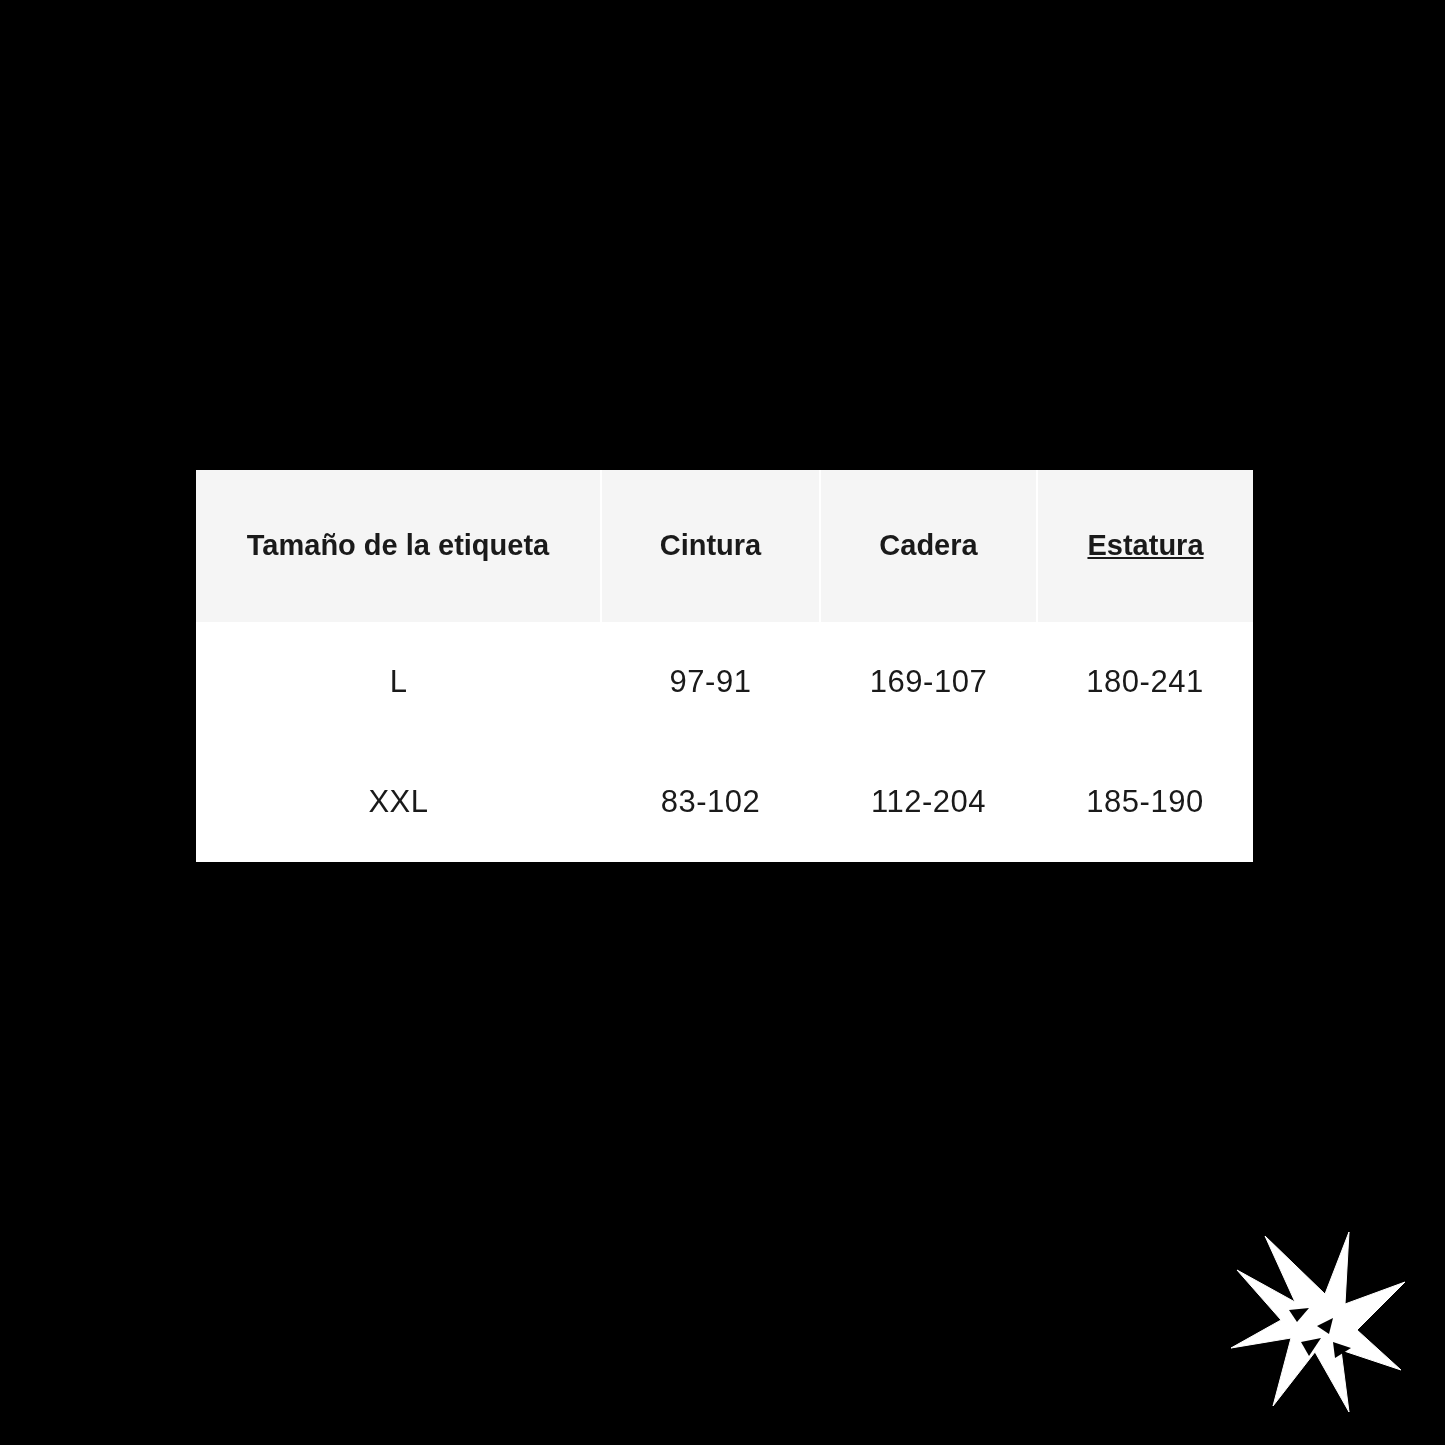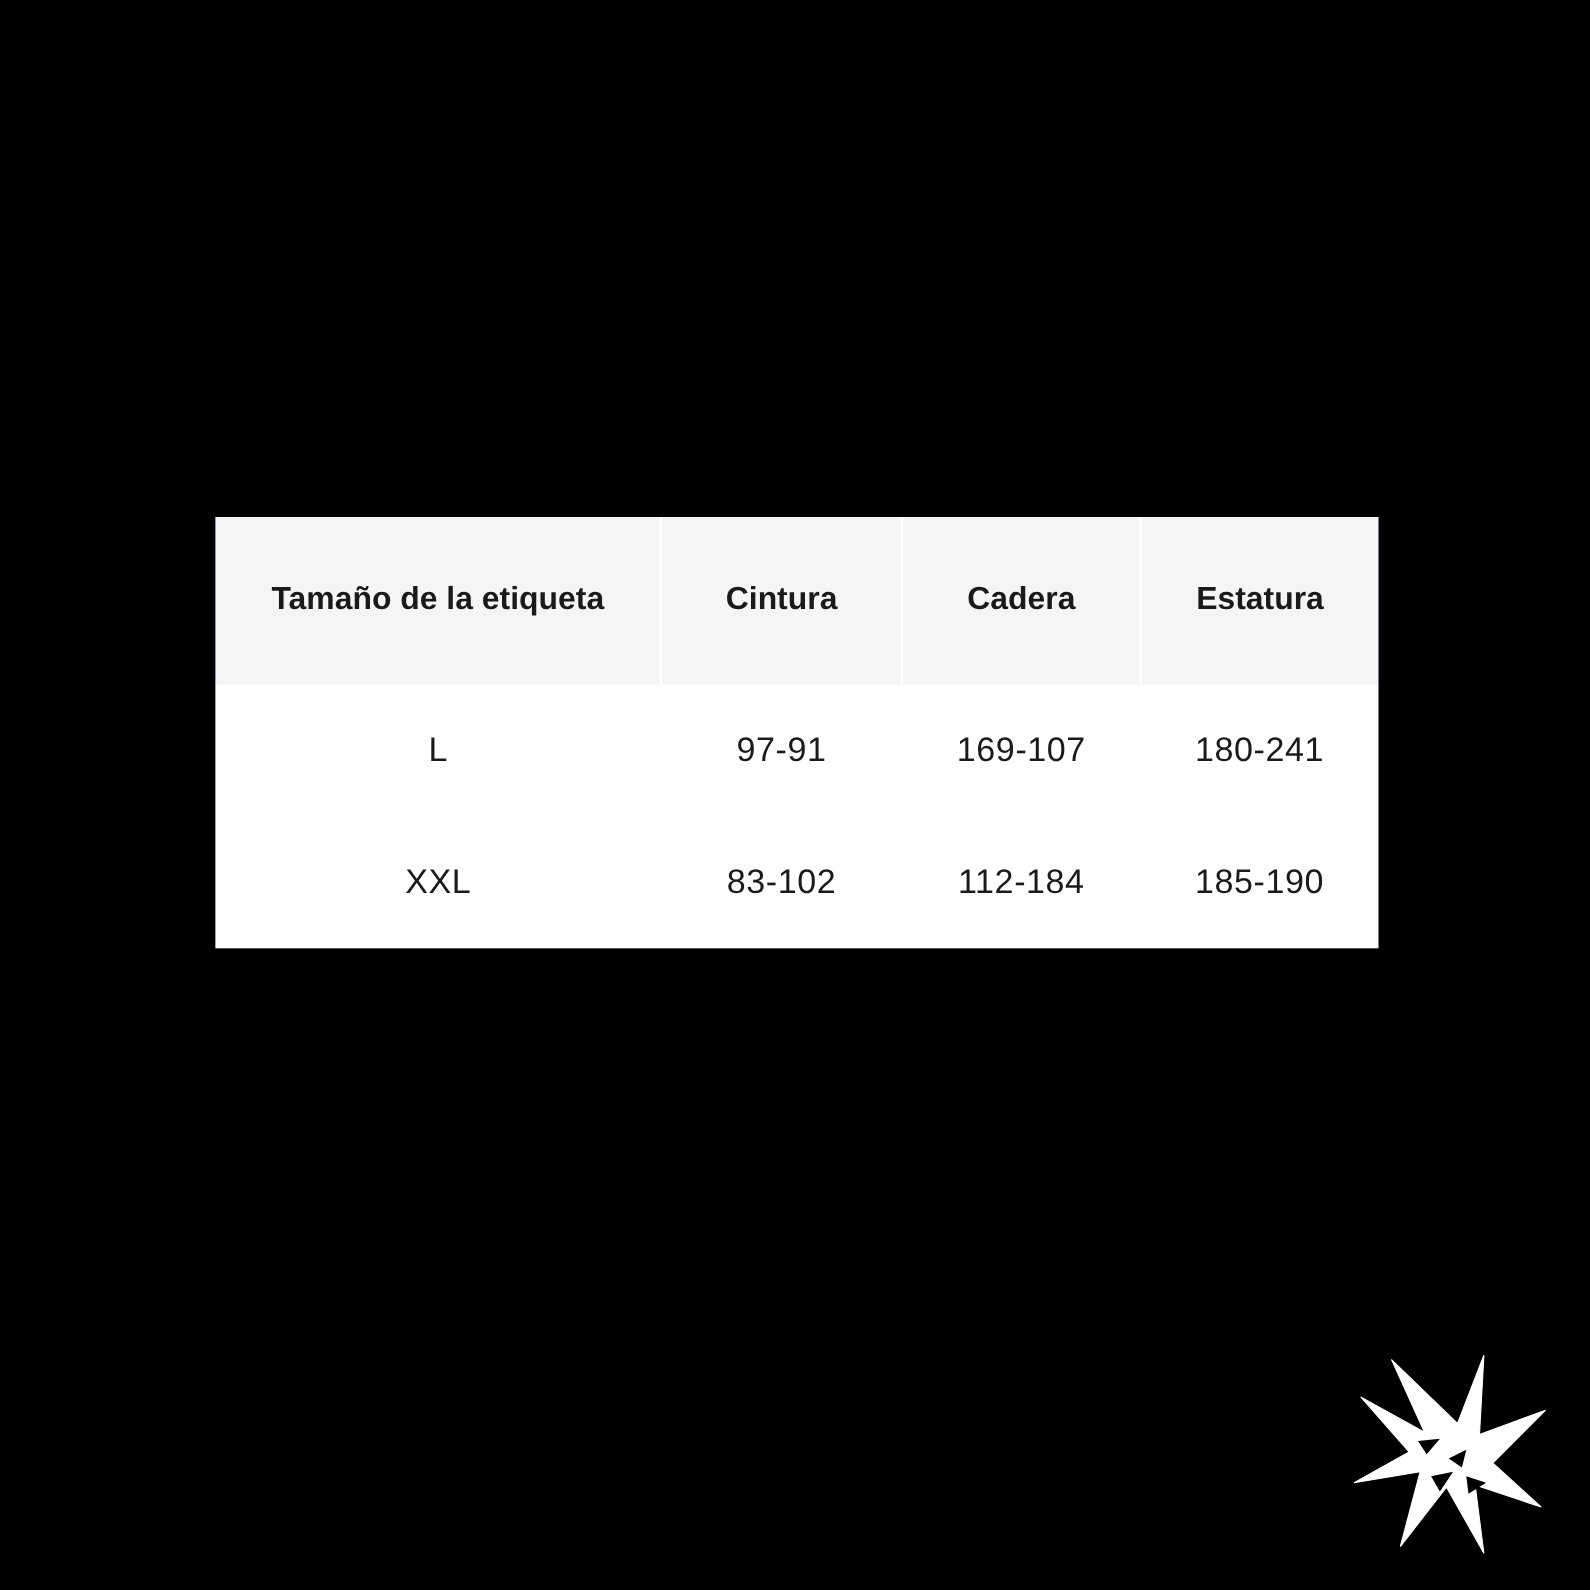--- a/index.html
+++ b/index.html
@@ -47,20 +47,21 @@
     font-weight: bold;
     line-height: 1.35;
     text-align: center;
     vertical-align: middle;
     padding: 26px 10px;
     height: 100px;
     border-right: 2px solid #ffffff;
   }
   table.size-table th:last-child {
     border-right: none;
+    text-decoration: underline;
   }
 
   table.size-table td {
     background: #ffffff;
     color: #1a1a1a;
     font-size: 31px;
     font-weight: normal;
     text-align: center;
     vertical-align: middle;
     padding: 22px 10px;
@@ -108,21 +109,21 @@
       <tbody>
         <tr>
           <td>L</td>
           <td>97-91</td>
           <td>169-107</td>
           <td>180-241</td>
         </tr>
         <tr>
           <td>XXL</td>
           <td>83-102</td>
-          <td>112-184</td>
+          <td>112-204</td>
           <td>185-190</td>
         </tr>
       </tbody>
     </table>
   </div>
 
   <div class="watermark">
     <svg viewBox="0 0 180 185" width="180" height="185" aria-hidden="true">
       <path d="M 8 40 L 66 72 L 36 6 L 96 64 L 120 2 L 116 74 L 176 52 L 128 100 L 172 140 L 112 120 L 120 182 L 86 122 L 44 176 L 62 108 L 2 118 L 52 90 Z" fill="#ffffff" stroke="#ffffff" stroke-width="1" stroke-linejoin="miter"></path>
       <path d="M 88 96 L 104 88 L 100 104 Z" fill="#000000"></path>

